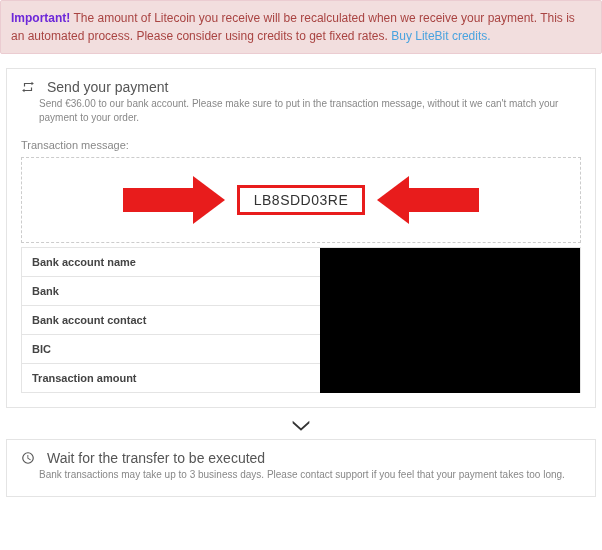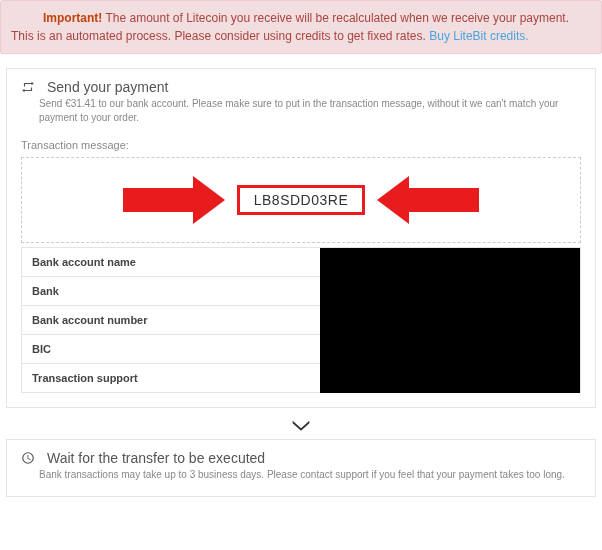--- a/index.html
+++ b/index.html
@@ -12,21 +12,21 @@
   }
   .alert {
     background: #f2dede;
     border: 1px solid #ebccd1;
     color: #a94442;
     padding: 8px 10px;
     font-size: 12px;
     line-height: 1.5;
     border-radius: 2px;
   }
-  .alert strong { color: #c2410c; margin-left: 32px; }
+  .alert strong { color: #6d28d9; }
   .alert a { color: #4aa3df; text-decoration: none; }
   .panel {
     border: 1px solid #e4e4e4;
     margin: 14px 6px 0 6px;
     background: #fff;
     padding: 10px 14px 14px 14px;
   }
   .panel-title {
     font-size: 14px;
     color: #555;
@@ -114,41 +114,41 @@
   <strong>Important!</strong><span> The amount of Litecoin you receive will be recalculated when we receive your payment. This is an automated process. Please consider using credits to get fixed rates.   </span><a href="#">Buy LiteBit credits.</a>
 </div>
 
 <div class="panel">
   <div class="panel-title">
     <svg class="icon" width="14" height="14" viewBox="0 0 24 24">
         <path fill="#555" d="M7 7h11v2l4-3-4-3v2H5v6h2V7zm10 10H6v-2l-4 3 4 3v-2h13v-6h-2v4z"></path>
       </svg>
     <span>Send your payment</span>
   </div>
-  <div class="panel-subtitle">Send €31.41 to our bank account. Please make sure to put in the transaction message, without it we can't match your payment to your order.</div>
+  <div class="panel-subtitle">Send €36.00 to our bank account. Please make sure to put in the transaction message, without it we can't match your payment to your order.</div>
 
   <div class="section-label">Transaction message:</div>
   <div class="txn-box">
     <div class="arrow-wrap">
       <div class="arrow-shaft"></div>
         <div class="arrow-head-r"></div>
     </div>
     <div class="code-box">LB8SDD03RE</div>
     <div class="arrow-wrap">
       <div class="arrow-head-l"></div>
         <div class="arrow-shaft"></div>
     </div>
   </div>
 
   <div class="pay-table">
     <div class="pay-row">Bank account name</div>
     <div class="pay-row">Bank</div>
-    <div class="pay-row">Bank account number</div>
+    <div class="pay-row">Bank account contact</div>
     <div class="pay-row">BIC</div>
-    <div class="pay-row">Transaction support</div>
+    <div class="pay-row">Transaction amount</div>
     <div class="blackout"></div>
   </div>
 </div>
 
 <div class="chevron-sep">
   <svg width="20" height="14" viewBox="0 0 24 14">
       <path fill="#333" d="M2 2l10 9 10-9v3l-10 9L2 5z"></path>
     </svg>
 </div>
 

